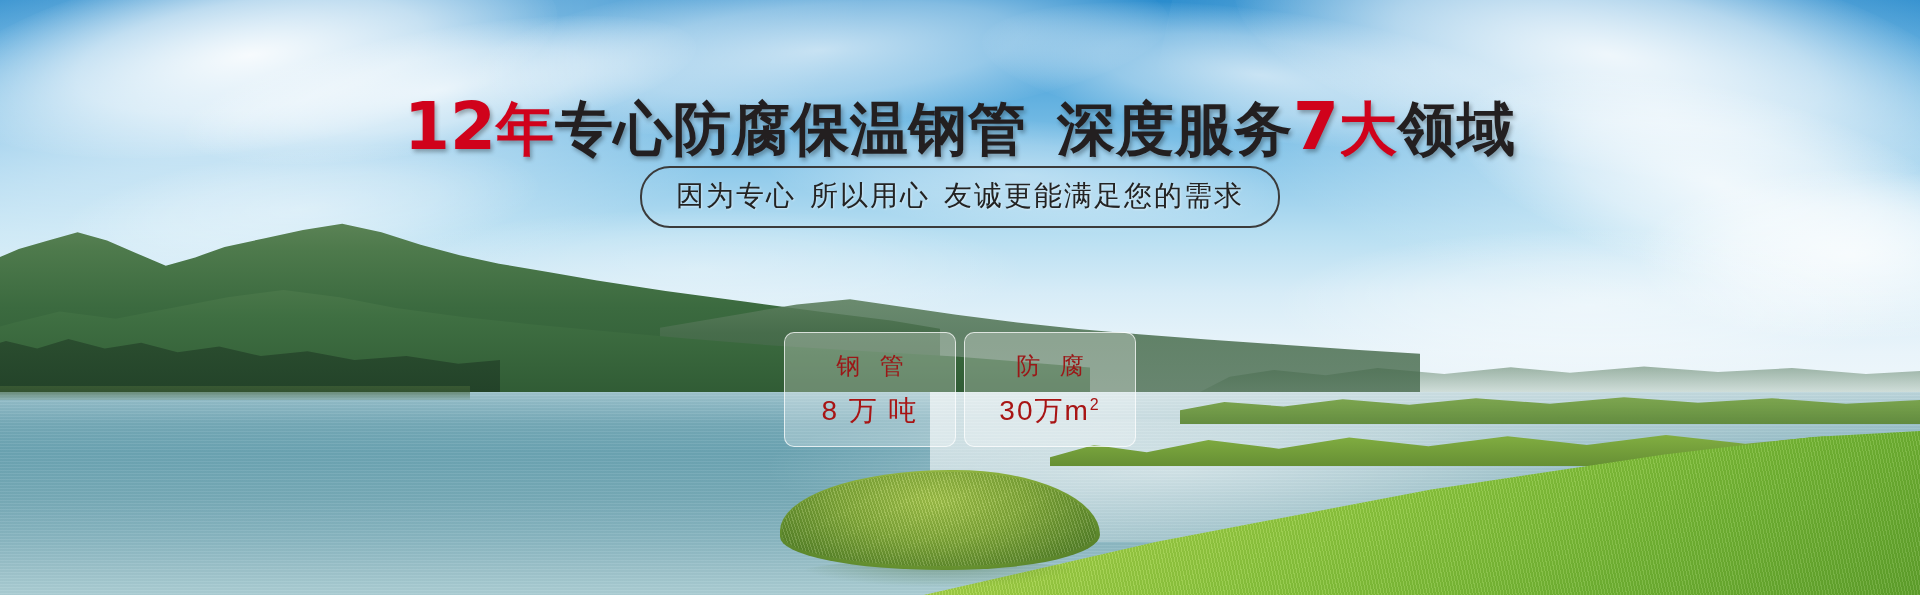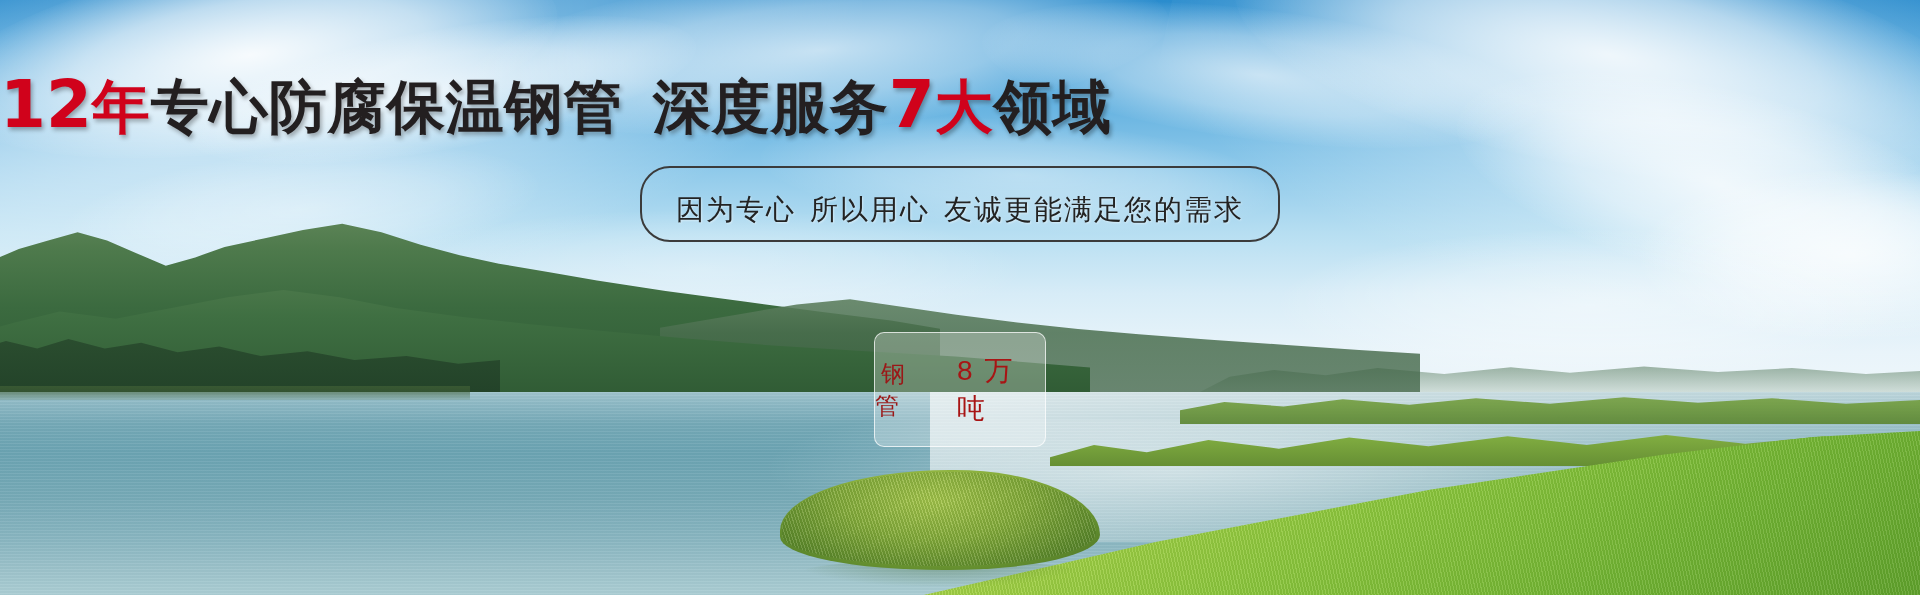--- a/index.html
+++ b/index.html
@@ -188,21 +188,22 @@
     border-radius:50%;
   }
   
   .shore-left {
     position:absolute; left:0; top:386px; width:470px; height:14px;
     background:linear-gradient(to bottom, rgba(60,92,52,0.85), rgba(90,120,80,0.15));
   }
 
   
   .headline {
-    position:absolute; left:0; top:66px; width:1920px;
+    position:absolute; left:0; top:88px; width:1920px;
+    text-align:center;
     white-space:nowrap;
     font-size:58px;
     font-weight:bold;
     letter-spacing:1px;
     color:#231f20;
     text-shadow:2px 3px 4px rgba(0,0,0,0.30);
     font-family:"DejaVu Sans", sans-serif;
   }
   .headline .num {
     color:#d0021b;
@@ -210,21 +211,21 @@
     letter-spacing:0;
   }
   .headline .red {
     color:#d0021b;
   }
   .headline .gap { display:inline-block; width:30px; }
 
   .subpill {
     position:absolute; left:50%; top:166px;
     transform:translateX(-50%);
-    padding:23px 34px 11px 34px;
+    padding:9px 34px 11px 34px;
     border:2px solid #3b3b3b;
     border-radius:30px;
     font-size:28px;
     color:#232323;
     letter-spacing:2px;
     white-space:nowrap;
     font-family:"DejaVu Sans", sans-serif;
     text-shadow:1px 1px 2px rgba(255,255,255,0.45);
   }
   .subpill .sp { display:inline-block; width:14px; }
@@ -235,21 +236,21 @@
     transform:translateX(-50%);
     display:flex;
     gap:8px;
   }
   .card {
     width:172px; height:115px;
     border:1px solid rgba(255,255,255,0.72);
     border-radius:10px;
     background:rgba(255,255,255,0.28);
     display:flex;
-    flex-direction:row;
+    flex-direction:column;
     align-items:center;
     justify-content:center;
     gap:10px;
   }
   .card-label {
     font-size:24px;
     color:#9b1717;
     letter-spacing:6px;
     text-indent:6px;
     font-family:"DejaVu Sans", sans-serif;
@@ -309,17 +310,21 @@
 
   <div class="subpill"><span>因为专心</span><span class="sp"></span><span>所以用心</span><span class="sp"></span><span>友诚更能满足您的需求</span></div>
 
   <div class="cards">
 
     <div class="card">
       <div class="card-label">钢 管</div>
       <div class="card-value"><span>8 万 吨</span><sup></sup></div>
     </div>
 
+    <div class="card">
+      <div class="card-label">防 腐</div>
+      <div class="card-value"><span>30万m</span><sup>2</sup></div>
+    </div>
 
 
   </div>
 
 </div>
 
 </body></html>

